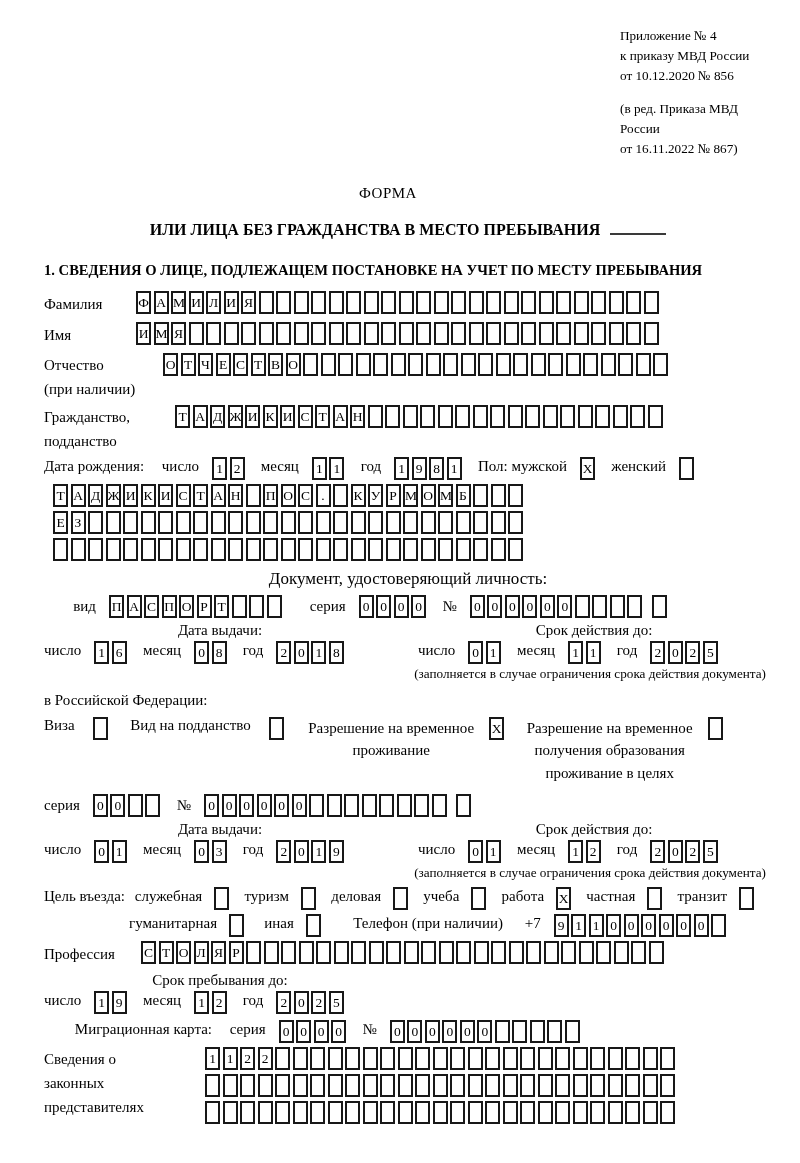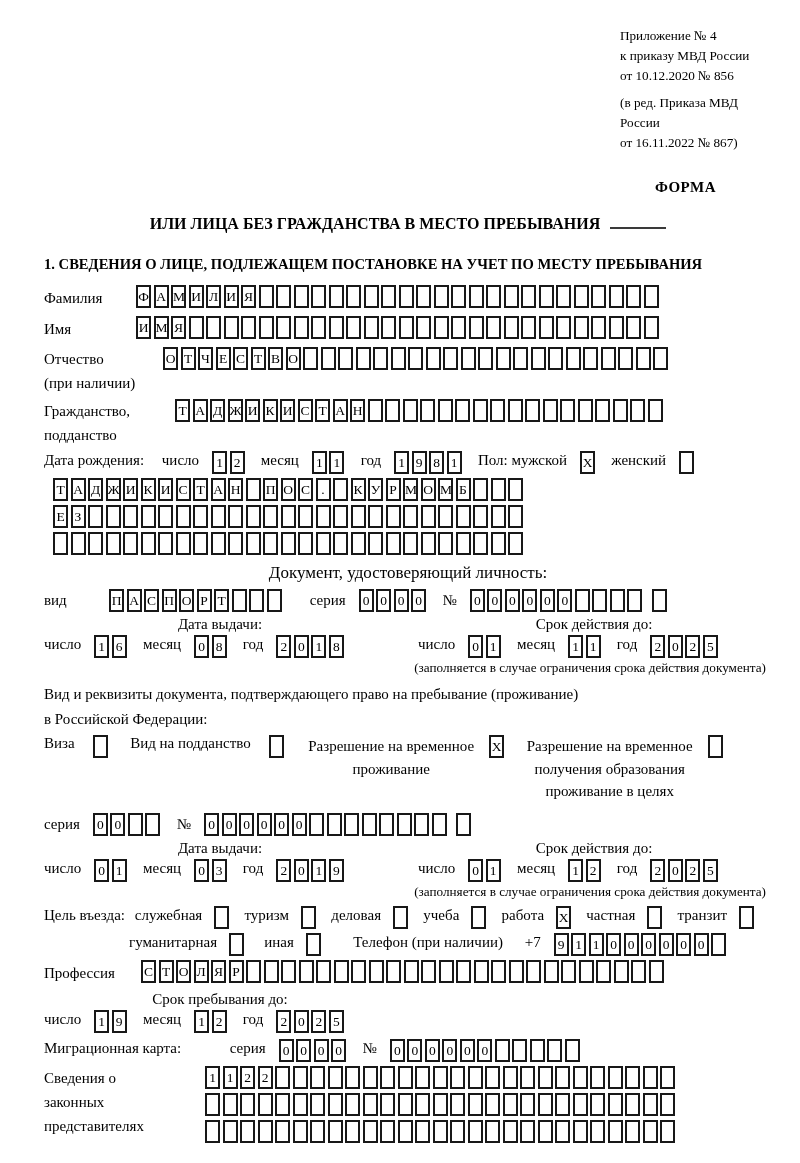--- a/index.html
+++ b/index.html
@@ -5,22 +5,22 @@
   * { box-sizing: border-box; }
   html,body { margin:0; padding:0; background:#fff; }
   body {
     width:800px; height:1163px; overflow:hidden; color:#000;
     font-family:"Liberation Serif","DejaVu Serif",serif; font-size:15px;
   }
   .page { padding:26px 28px 0 44px; width:800px; }
 
   
   .appendix { margin-left:576px; font-size:13.2px; line-height:1.5; }
-  .appendix .gap { margin-top:8px; }
-  .forma { text-align:right; font-weight:bold; font-size:15px; margin:26px 56px 0 0; letter-spacing:.5px; }
+  .appendix .gap { margin-top:14px; }
+  .forma { text-align:center; font-weight:normal; font-size:15px; margin:26px 40px 0 0; letter-spacing:.5px; }
 
   .title { text-align:center; font-weight:bold; font-size:16px; margin-top:16px; line-height:1.5; }
   .blank-line { display:inline-block; width:56px; border-bottom:2px solid #3a3a3a; margin-left:10px; vertical-align:baseline; }
 
   .sec { font-weight:bold; font-size:14.6px; margin-top:20px; margin-bottom:12px; }
 
   
   .cell {
     display:inline-block; width:15px; height:23px; border:2px solid #181818;
     margin-right:2.5px; text-align:center; line-height:19px; font-size:13.5px;
@@ -29,21 +29,21 @@
   .cells { white-space:nowrap; display:inline-block; vertical-align:top;padding-left:9px; }
   .cell.lone { margin-left:7px; }
 
   .row { margin-bottom:4px; white-space:nowrap; }
   .lbl { display:inline-block; vertical-align:top; line-height:27px; }
   .w83 { width:83px; } .w88 { width:88px; } .w110 { width:110px; } .w122 { width:122px; } .w152 { width:152px; }
   .lblcol { display:inline-block; vertical-align:top; line-height:24px; }
   .cellcol { display:inline-block; vertical-align:top; }
   .cellcol .cells { display:block; margin-bottom:4px; }
   .sub { margin:0 4px 0 10px; vertical-align:middle; }
-  .sub0 { margin-right:4px; vertical-align:middle; }
+  .sub0 { margin-right:4px; vertical-align:middle;text-align:right; }
 
   .dochead { text-align:center; font-weight:normal; font-size:17px; margin:4px 0 6px 0; }
 
   .daterow { white-space:nowrap; margin-top:2px; }
   .datecol { display:inline-block; vertical-align:top; width:352px; }
   .datecol + .datecol { margin-left:22px; }
   .datehead { text-align:center; margin-bottom:2px; }
   .dateline { white-space:nowrap; }
   .note { text-align:right; font-size:13.2px; margin:2px 6px 6px 0; }
 
@@ -131,21 +131,20 @@
       <div class="dateline">
         <span class="sub0">число</span><span class="cells"><span class="cell">0</span><span class="cell">1</span></span>
         <span class="sub">месяц</span><span class="cells"><span class="cell">1</span><span class="cell">1</span></span>
         <span class="sub">год</span><span class="cells"><span class="cell">2</span><span class="cell">0</span><span class="cell">2</span><span class="cell">5</span></span>
       </div>
     </div>
   </div>
   <div class="note">(заполняется в случае ограничения срока действия документа)</div>
 
   <div class="para">
-    <div>Вид и реквизиты документа, подтверждающего право на пребывание (проживание)</div>
     <div>в Российской Федерации:</div>
   </div>
 
   <div class="optrow">
     <span class="optlbl" style="margin-left:0;">Виза</span>
       <span class="cells"><span class="cell"></span></span>
     <span class="optlbl" style="margin-left:14px;">Вид на подданство</span>
       <span class="cells"><span class="cell"></span></span>
     <span class="optblock" style="margin-left:16px;">
       <div>Разрешение на временное</div>

